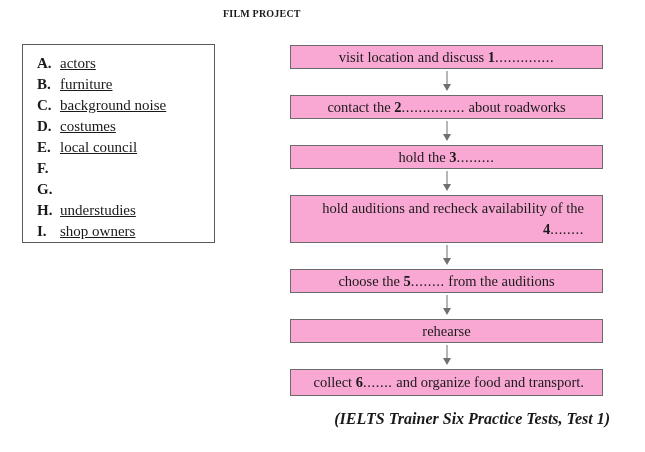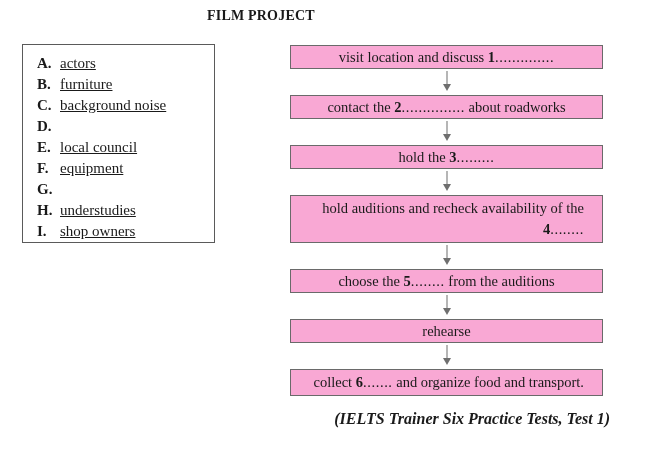--- a/index.html
+++ b/index.html
@@ -19,23 +19,23 @@
   #page {
     position: absolute;
     left: 0; top: 0;
     width: 645px;
     height: 452px;
   }
 
   
   .title {
     position: absolute;
-    left: 207px;
+    left: 223px;
     top: 8px;
-    font-size: 14px;
+    font-size: 10px;
     font-weight: bold;
     letter-spacing: 0.2px;
     white-space: nowrap;
     text-align: right;
   }
 
   
   .options-box {
     position: absolute;
     left: 22px;
@@ -157,28 +157,28 @@
         <div class="option-row">
           <span class="option-letter">B.</span>
           <span class="option-text">furniture</span>
         </div>
         <div class="option-row">
           <span class="option-letter">C.</span>
           <span class="option-text">background noise</span>
         </div>
         <div class="option-row">
           <span class="option-letter">D.</span>
+          <span class="option-text">costumes</span>
         </div>
         <div class="option-row">
           <span class="option-letter">E.</span>
           <span class="option-text">local council</span>
         </div>
         <div class="option-row">
           <span class="option-letter">F.</span>
-          <span class="option-text">equipment</span>
         </div>
         <div class="option-row">
           <span class="option-letter">G.</span>
         </div>
         <div class="option-row">
           <span class="option-letter">H.</span>
           <span class="option-text">understudies</span>
         </div>
         <div class="option-row">
           <span class="option-letter">I.</span>

